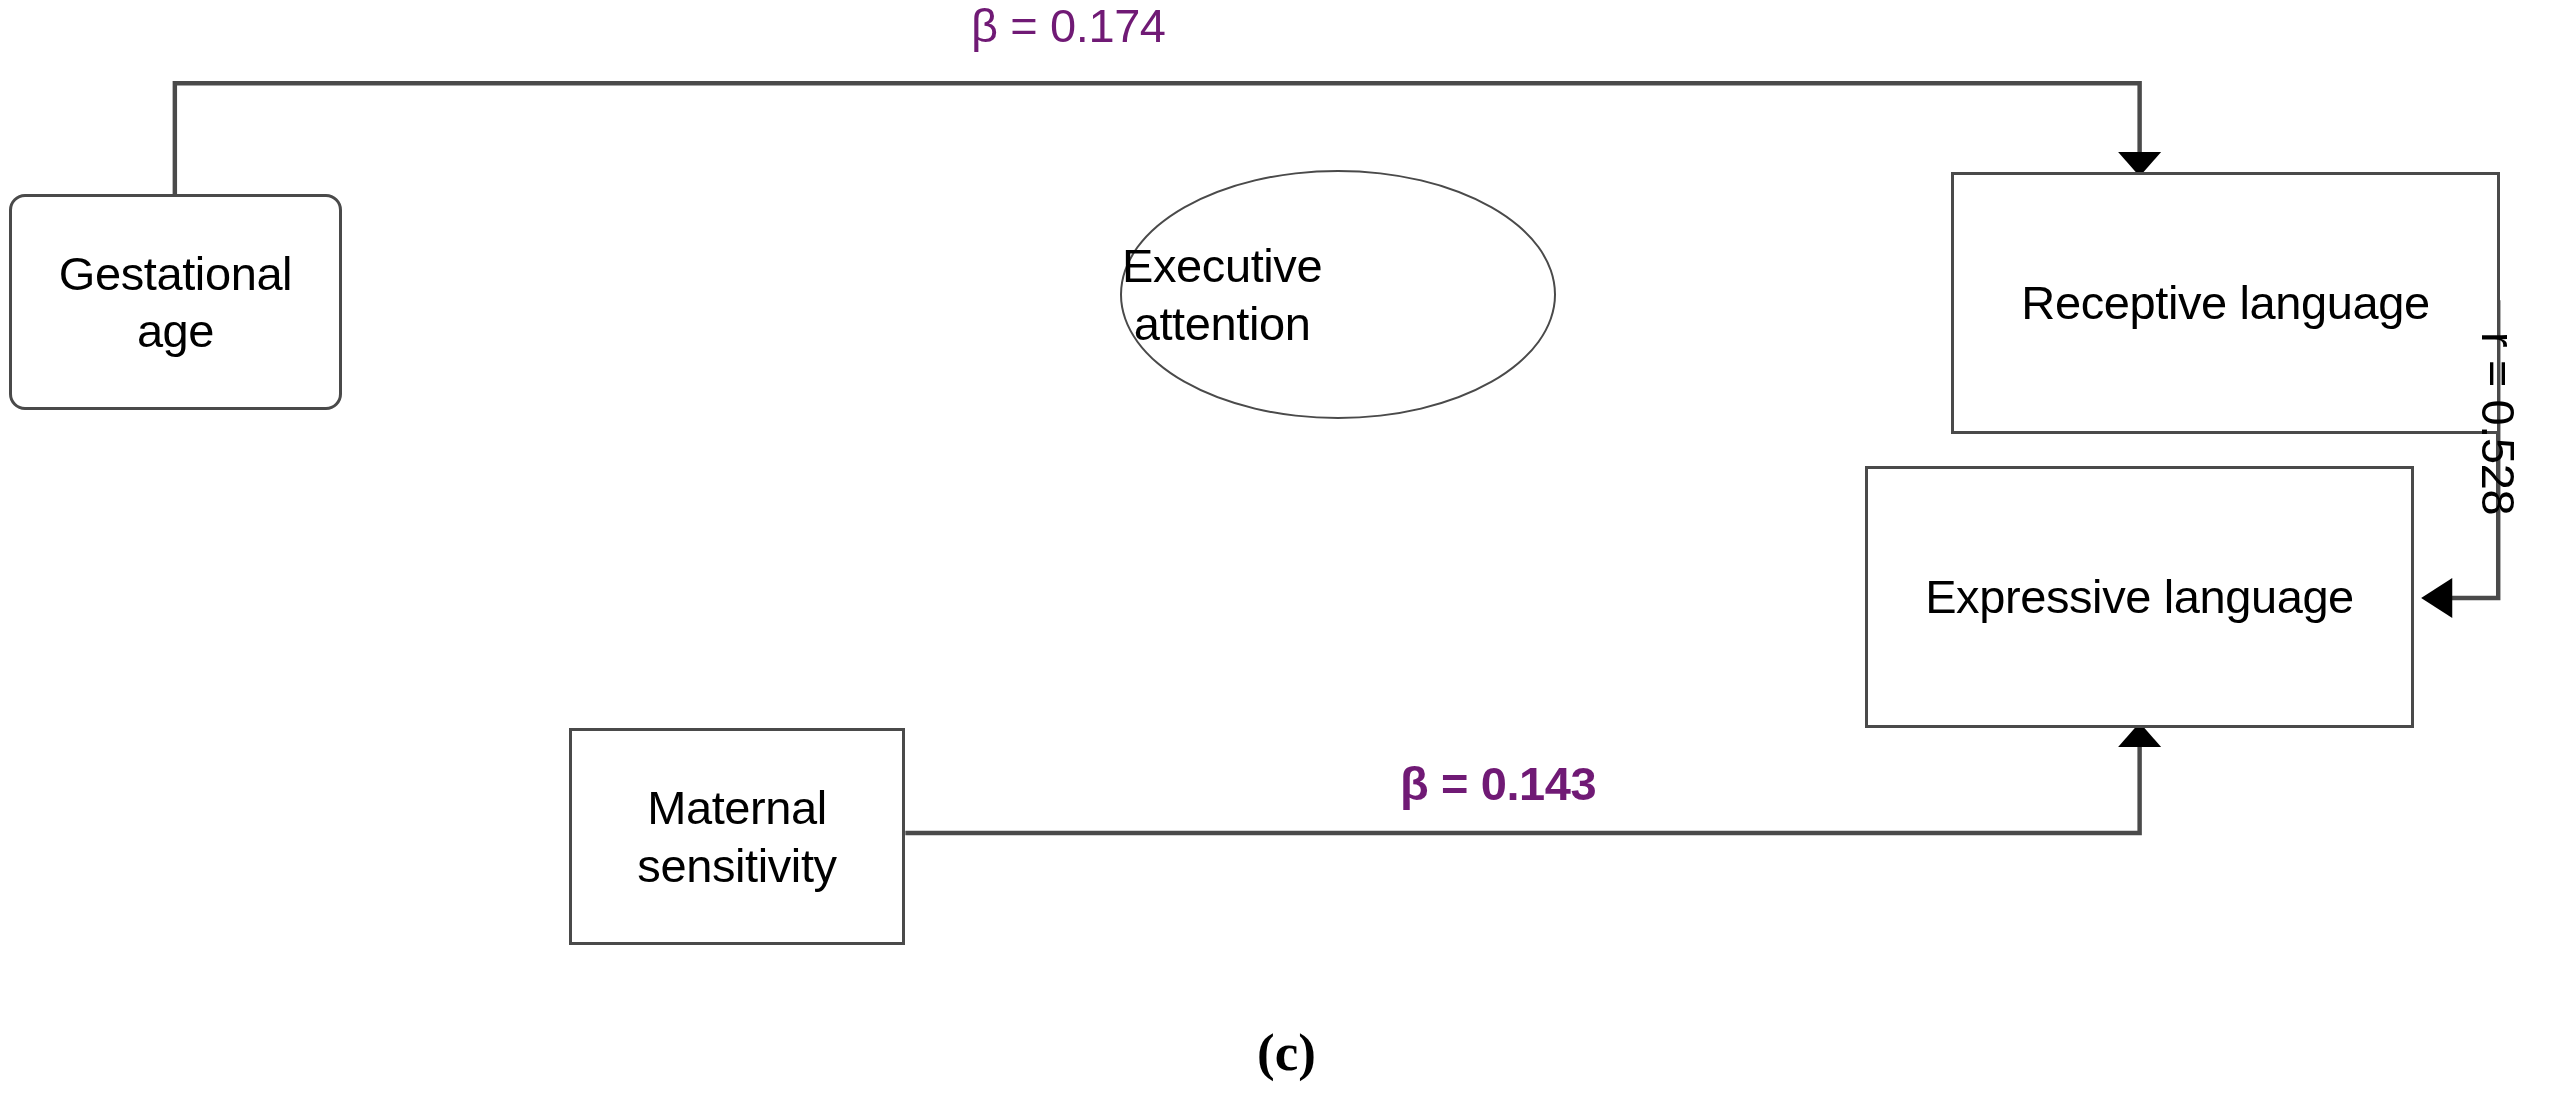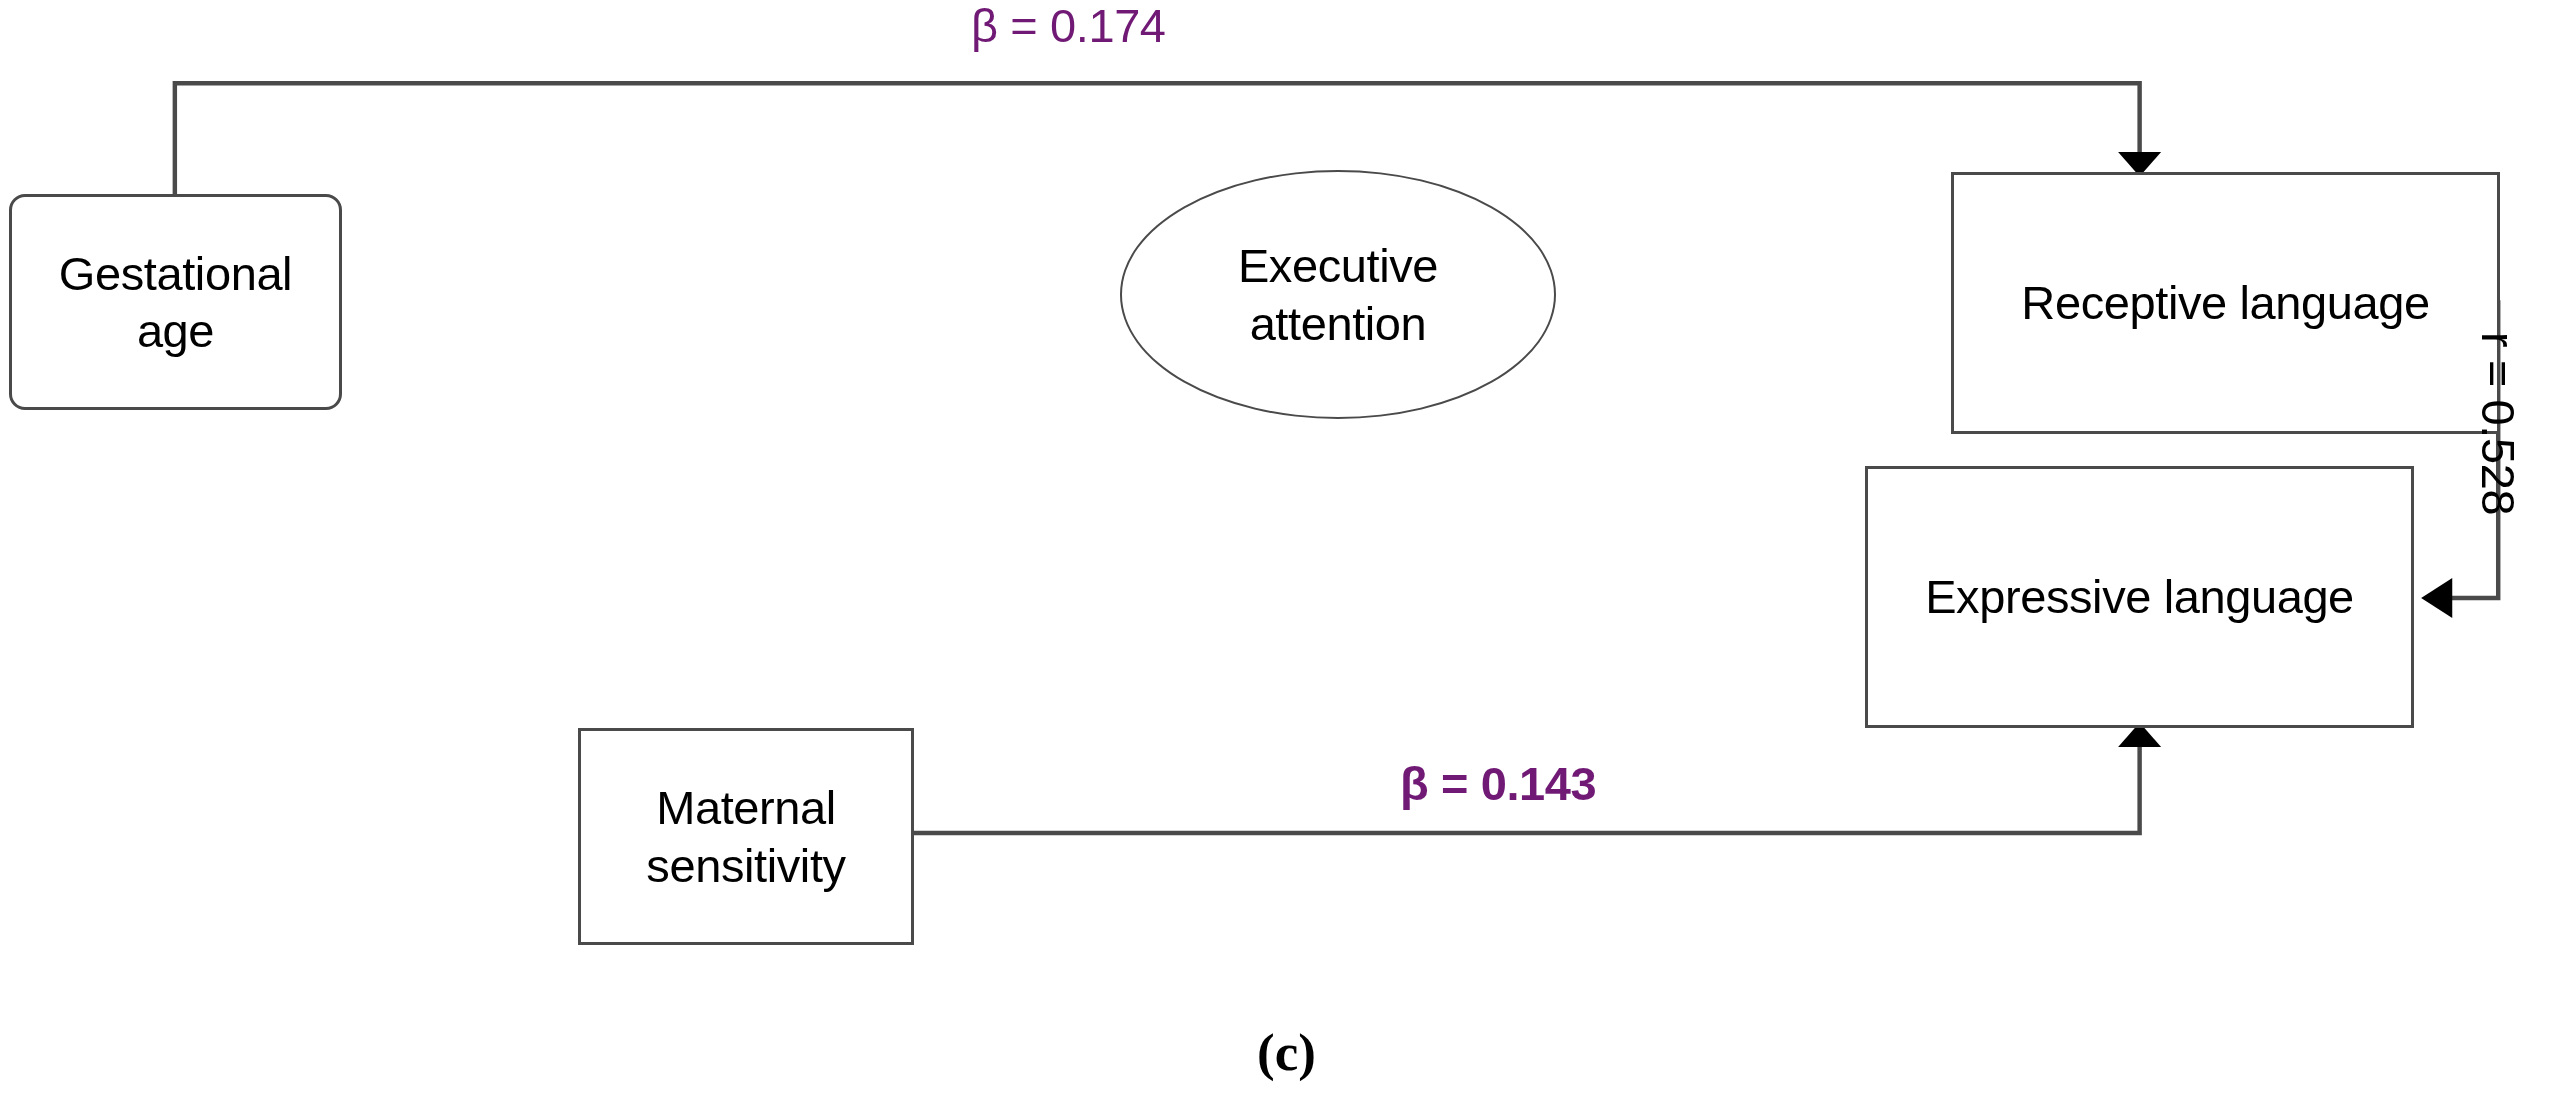--- a/index.html
+++ b/index.html
@@ -40,21 +40,21 @@
     letter-spacing: -0.4px;
   }
   .node-ellipse {
     position: absolute;
     box-sizing: border-box;
     border: 2.2px solid #4a4a4a;
     border-radius: 50%;
     background: transparent;
     display: flex;
     align-items: center;
-    justify-content: center;
+    justify-content: flex-start;
     text-align: center;
     color: #000000;
     font-family: "Liberation Sans", sans-serif;
     font-size: 47px;
     line-height: 1.22;
     letter-spacing: -0.4px;
   }
   .edge-label {
     position: absolute;
     color: #701a75;
@@ -135,21 +135,21 @@
   </div>
 
   <div class="node-box" style="left:1951px; top:172px; width:549px; height:262px;">
     <span>Receptive language</span>
   </div>
 
   <div class="node-box" style="left:1865px; top:466px; width:549px; height:262px;">
     <span>Expressive language</span>
   </div>
 
-  <div class="node-box" style="left:569px; top:728px; width:336px; height:217px;margin-left:9px;">
+  <div class="node-box" style="left:569px; top:728px; width:336px; height:217px;">
     <div>
       <span>Maternal</span><br>
       <span>sensitivity</span>
     </div>
   </div>
 
   <span class="edge-label" style="left:971px; top:1.5px;">β = 0.174</span>
 
   <span class="edge-label-vertical" style="left:2522px; top:332px;">r = 0.528</span>
 

